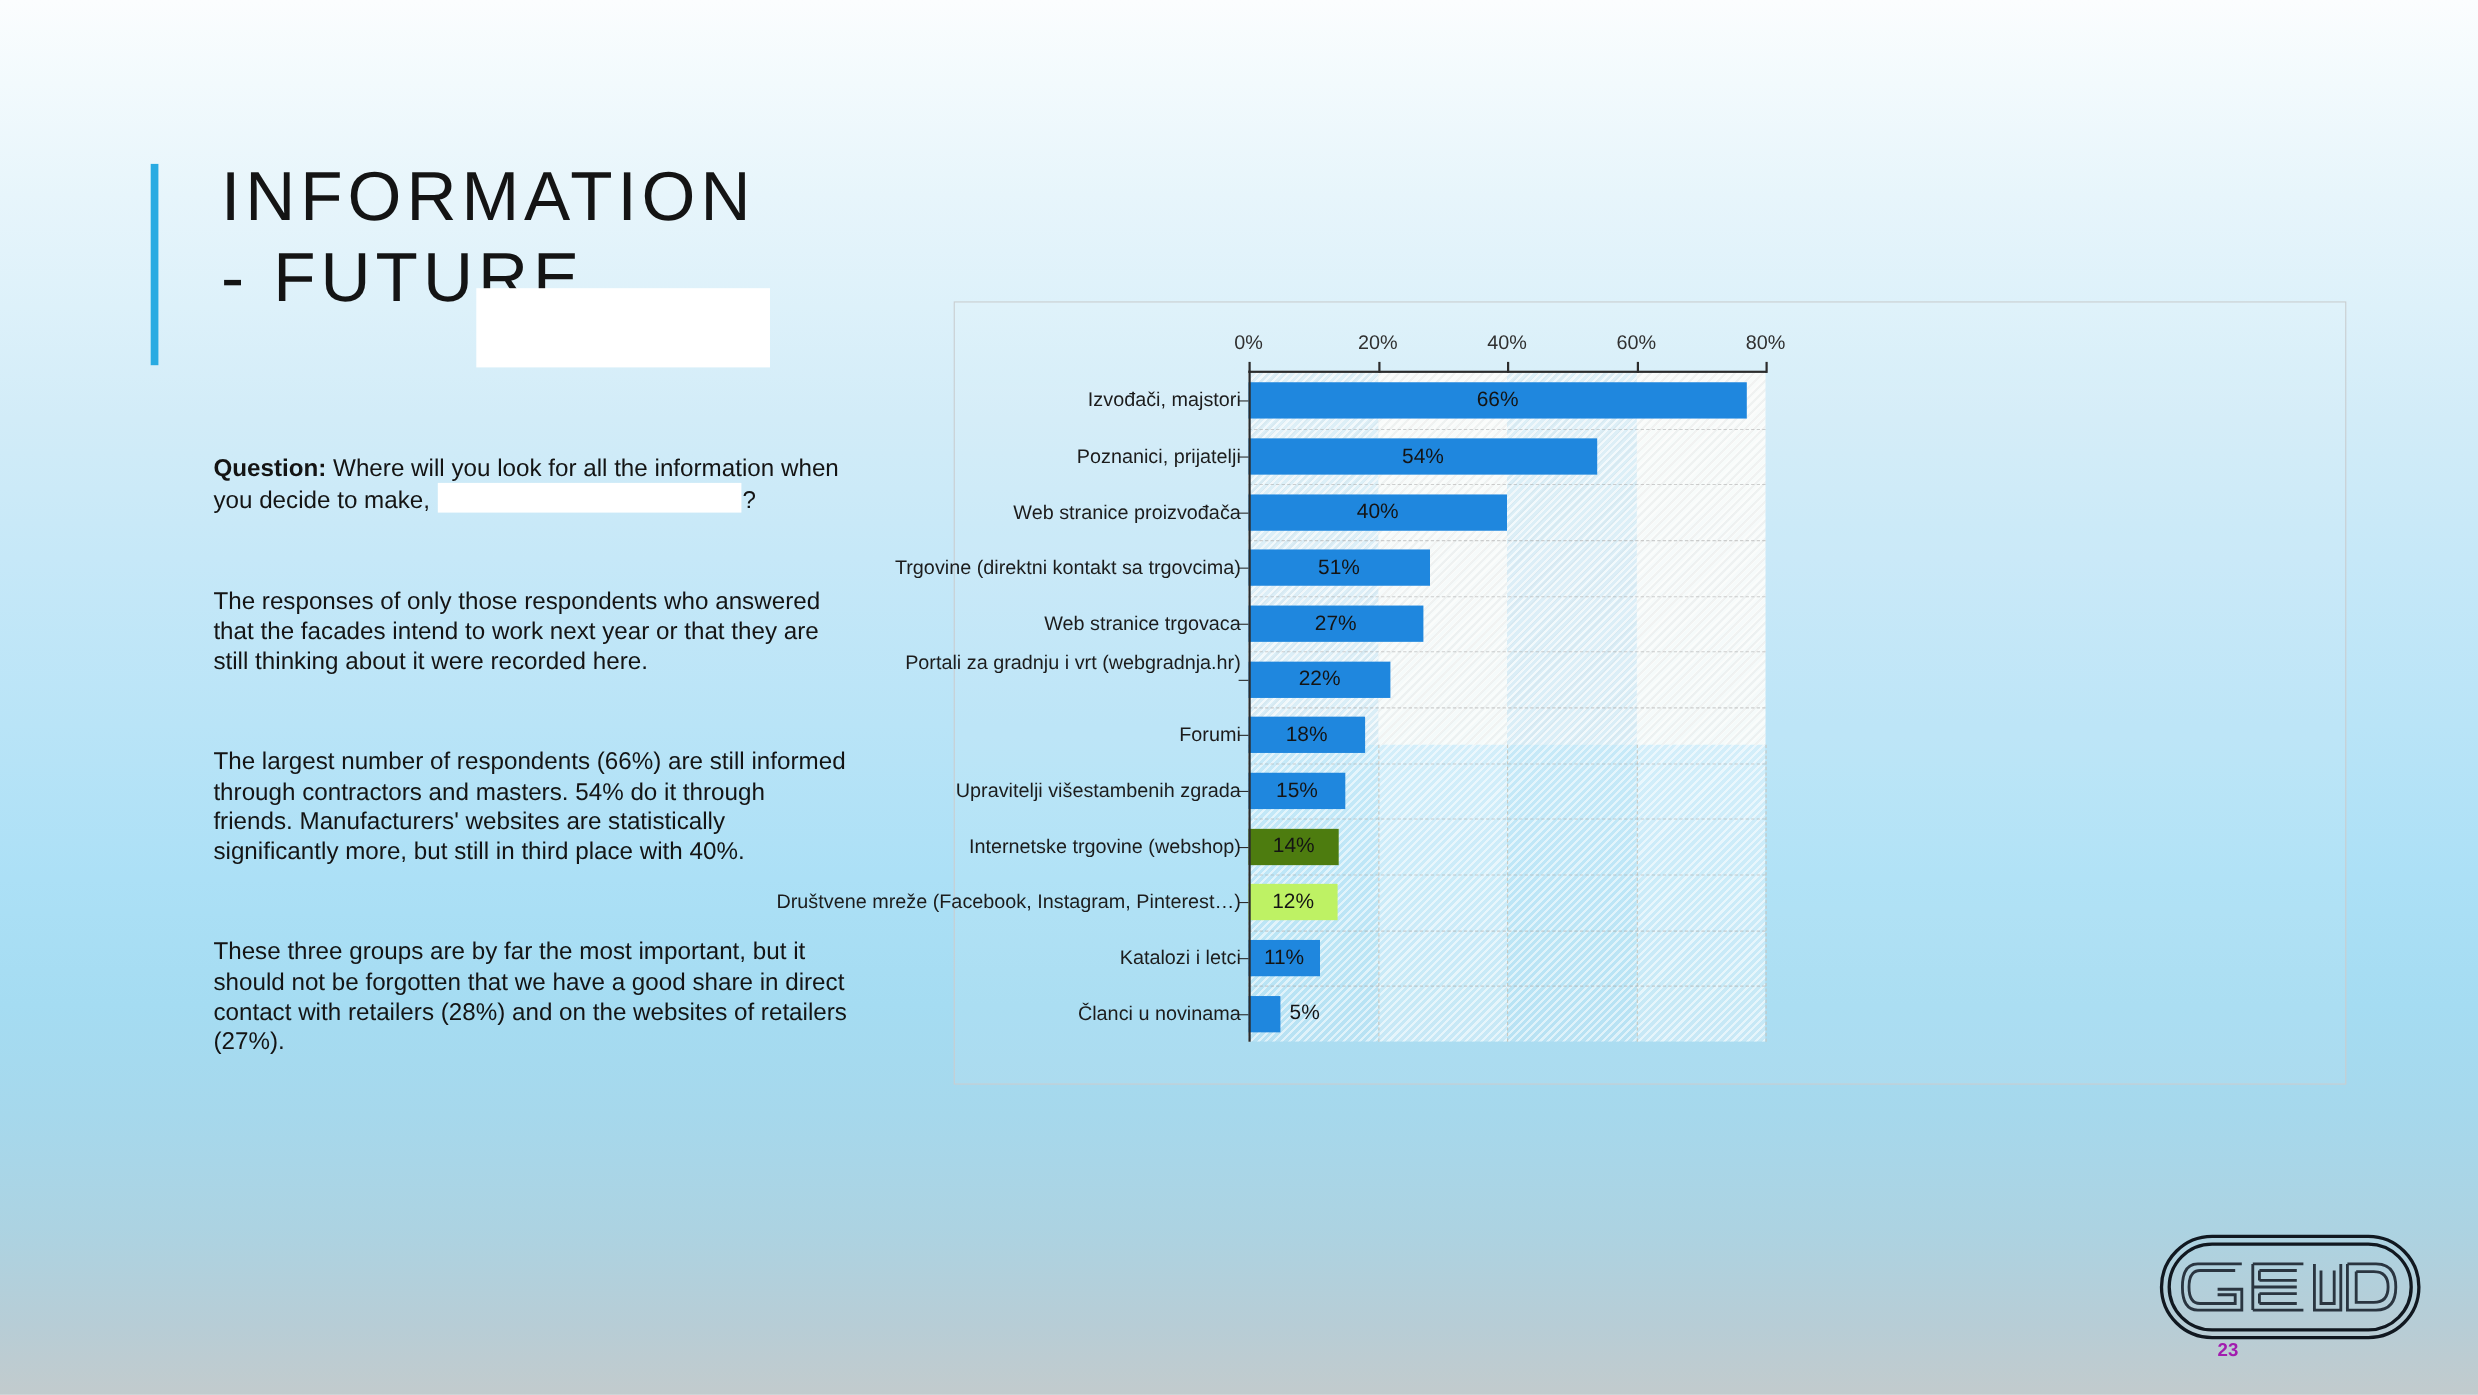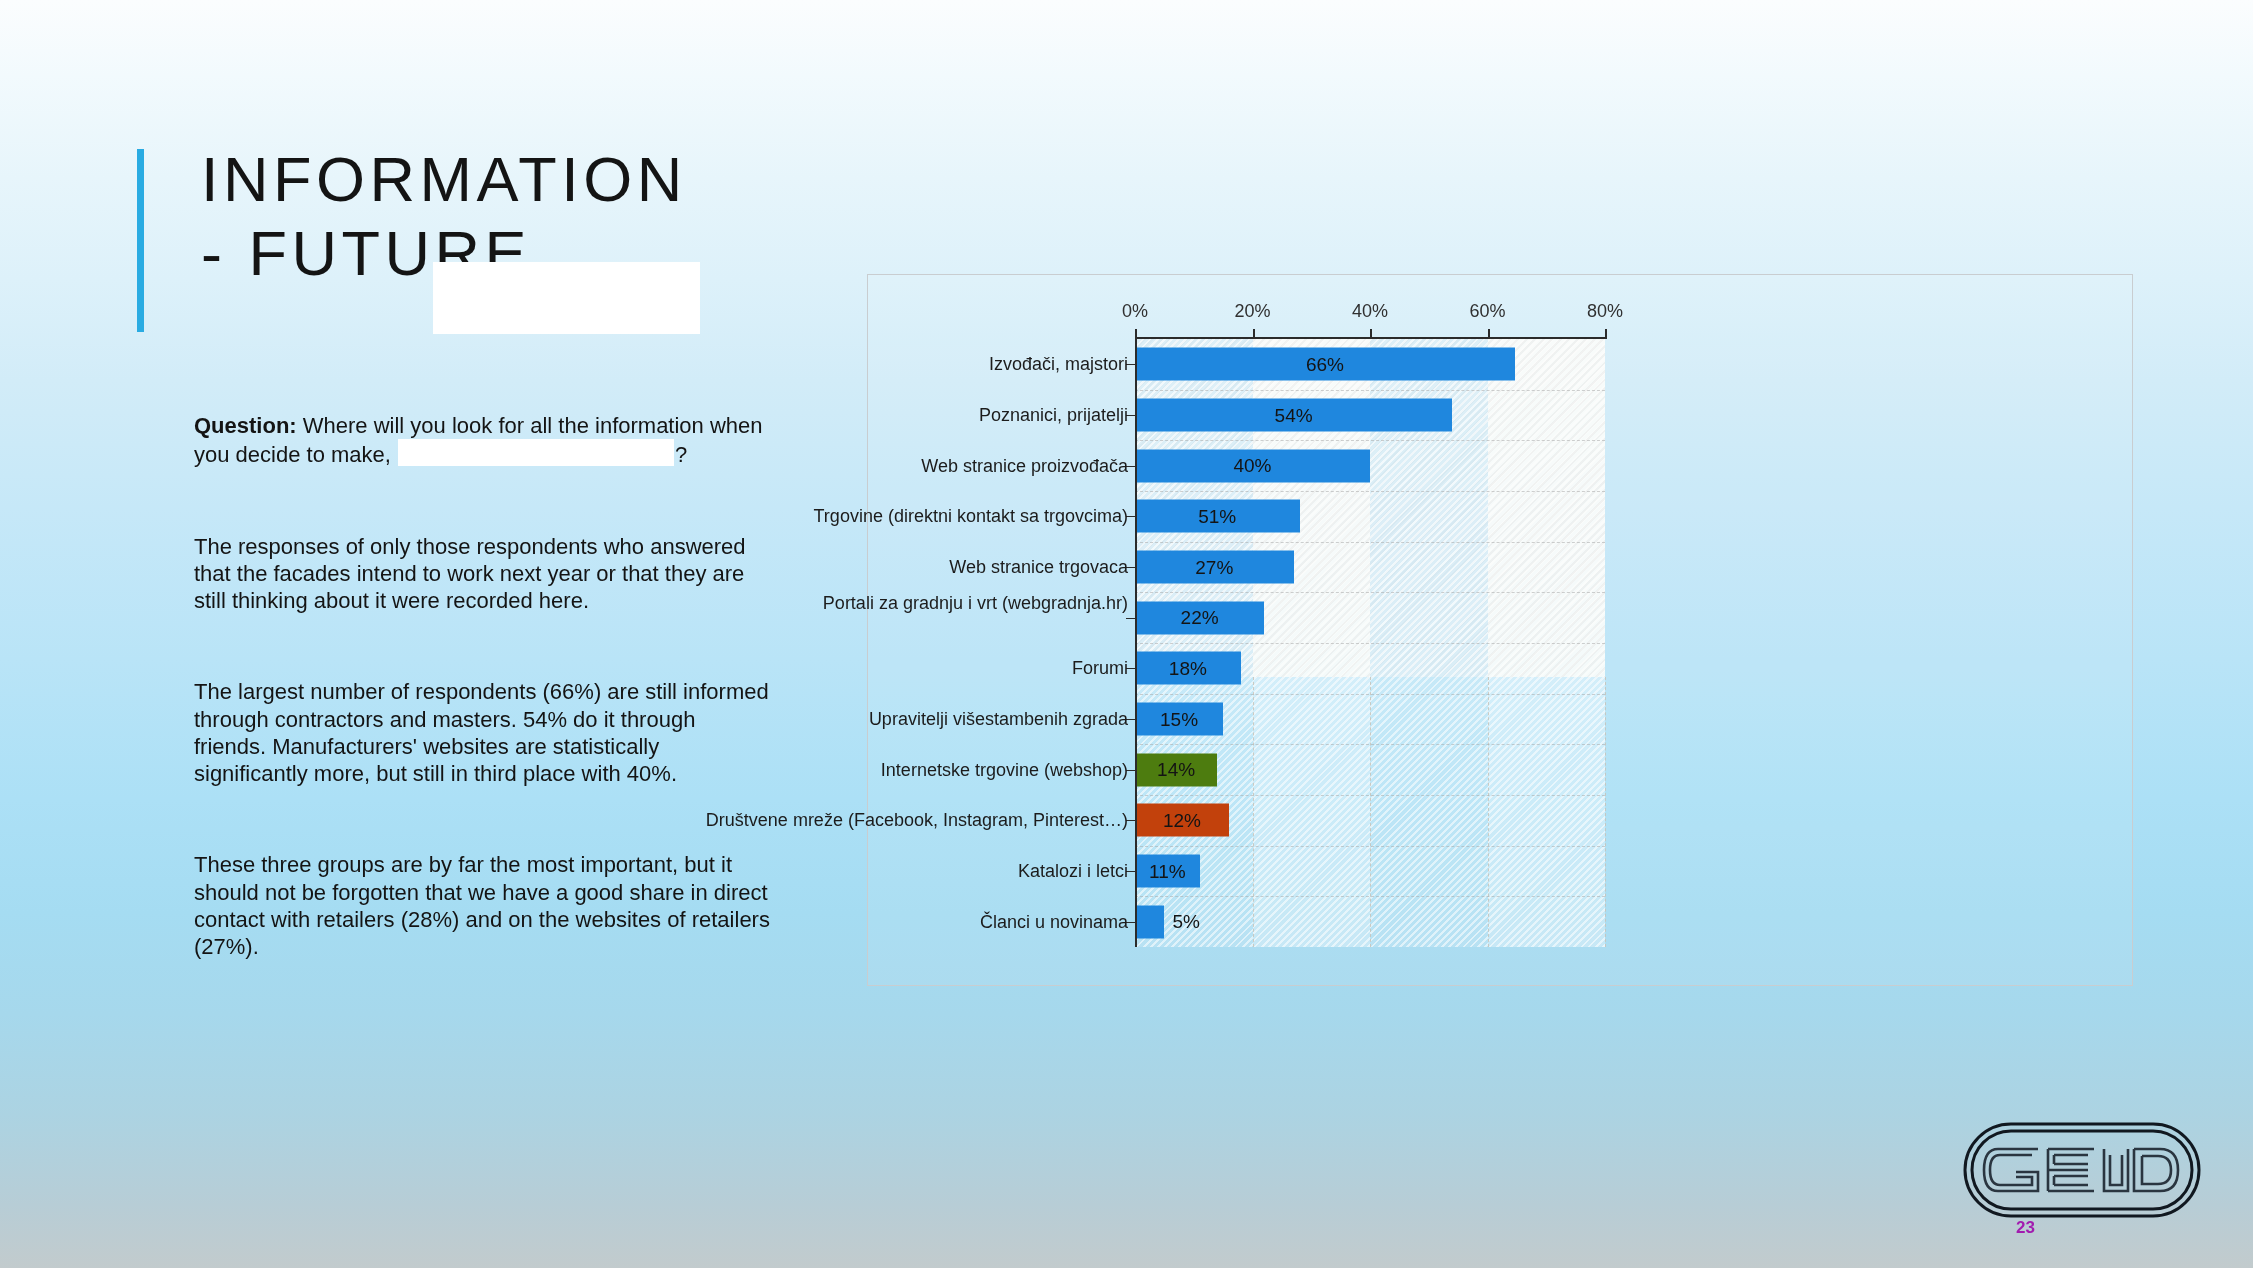--- a/index.html
+++ b/index.html
@@ -287,21 +287,21 @@
           <div class="hgrid" style="top: 202.667px;"></div>
           <div class="hgrid" style="top: 253.333px;"></div>
           <div class="hgrid" style="top: 304px;"></div>
           <div class="hgrid" style="top: 354.667px;"></div>
           <div class="hgrid" style="top: 405.333px;"></div>
           <div class="hgrid" style="top: 456px;"></div>
           <div class="hgrid" style="top: 506.667px;"></div>
           <div class="hgrid" style="top: 557.333px;"></div>
         </div>
       <div id="bars-layer">
-          <div class="bar" style="top: 25.3333px; left: 0px; width: 380px; background: rgb(31, 135, 222); padding-left: 27px;">
+          <div class="bar" style="top: 25.3333px; left: 0px; width: 453px; background: rgb(31, 135, 222); padding-left: 27px;">
             <div class="bar-label">66%</div>
           </div>
           <div class="bar" style="top: 76px; left: 0px; width: 317.25px; background: rgb(31, 135, 222);">
             <div class="bar-label">54%</div>
           </div>
           <div class="bar" style="top: 126.667px; left: 0px; width: 235px; background: rgb(31, 135, 222);">
             <div class="bar-label">40%</div>
           </div>
           <div class="bar" style="top: 177.333px; left: 0px; width: 164.5px; background: rgb(31, 135, 222);">
             <div class="bar-label">51%</div>
@@ -314,21 +314,21 @@
           </div>
           <div class="bar" style="top: 329.333px; left: 0px; width: 105.75px; background: rgb(31, 135, 222);">
             <div class="bar-label">18%</div>
           </div>
           <div class="bar" style="top: 380px; left: 0px; width: 88.125px; background: rgb(31, 135, 222);">
             <div class="bar-label">15%</div>
           </div>
           <div class="bar" style="top: 430.667px; left: 0px; width: 82.25px; background: #4d7c0f;">
             <div class="bar-label">14%</div>
           </div>
-          <div class="bar" style="top: 481.333px; left: 0px; width: 94px; background: #c2410c;">
+          <div class="bar" style="top: 481.333px; left: 0px; width: 81px; background: #bef264;">
             <div class="bar-label">12%</div>
           </div>
           <div class="bar" style="top: 532px; left: 0px; width: 64.625px; background: rgb(31, 135, 222);">
             <div class="bar-label">11%</div>
           </div>
           <div class="bar" style="top: 582.667px; left: 0px; width: 29.375px; background: rgb(31, 135, 222);">
             <div class="bar-label outside">5%</div>
           </div>
         </div>
     </div>

